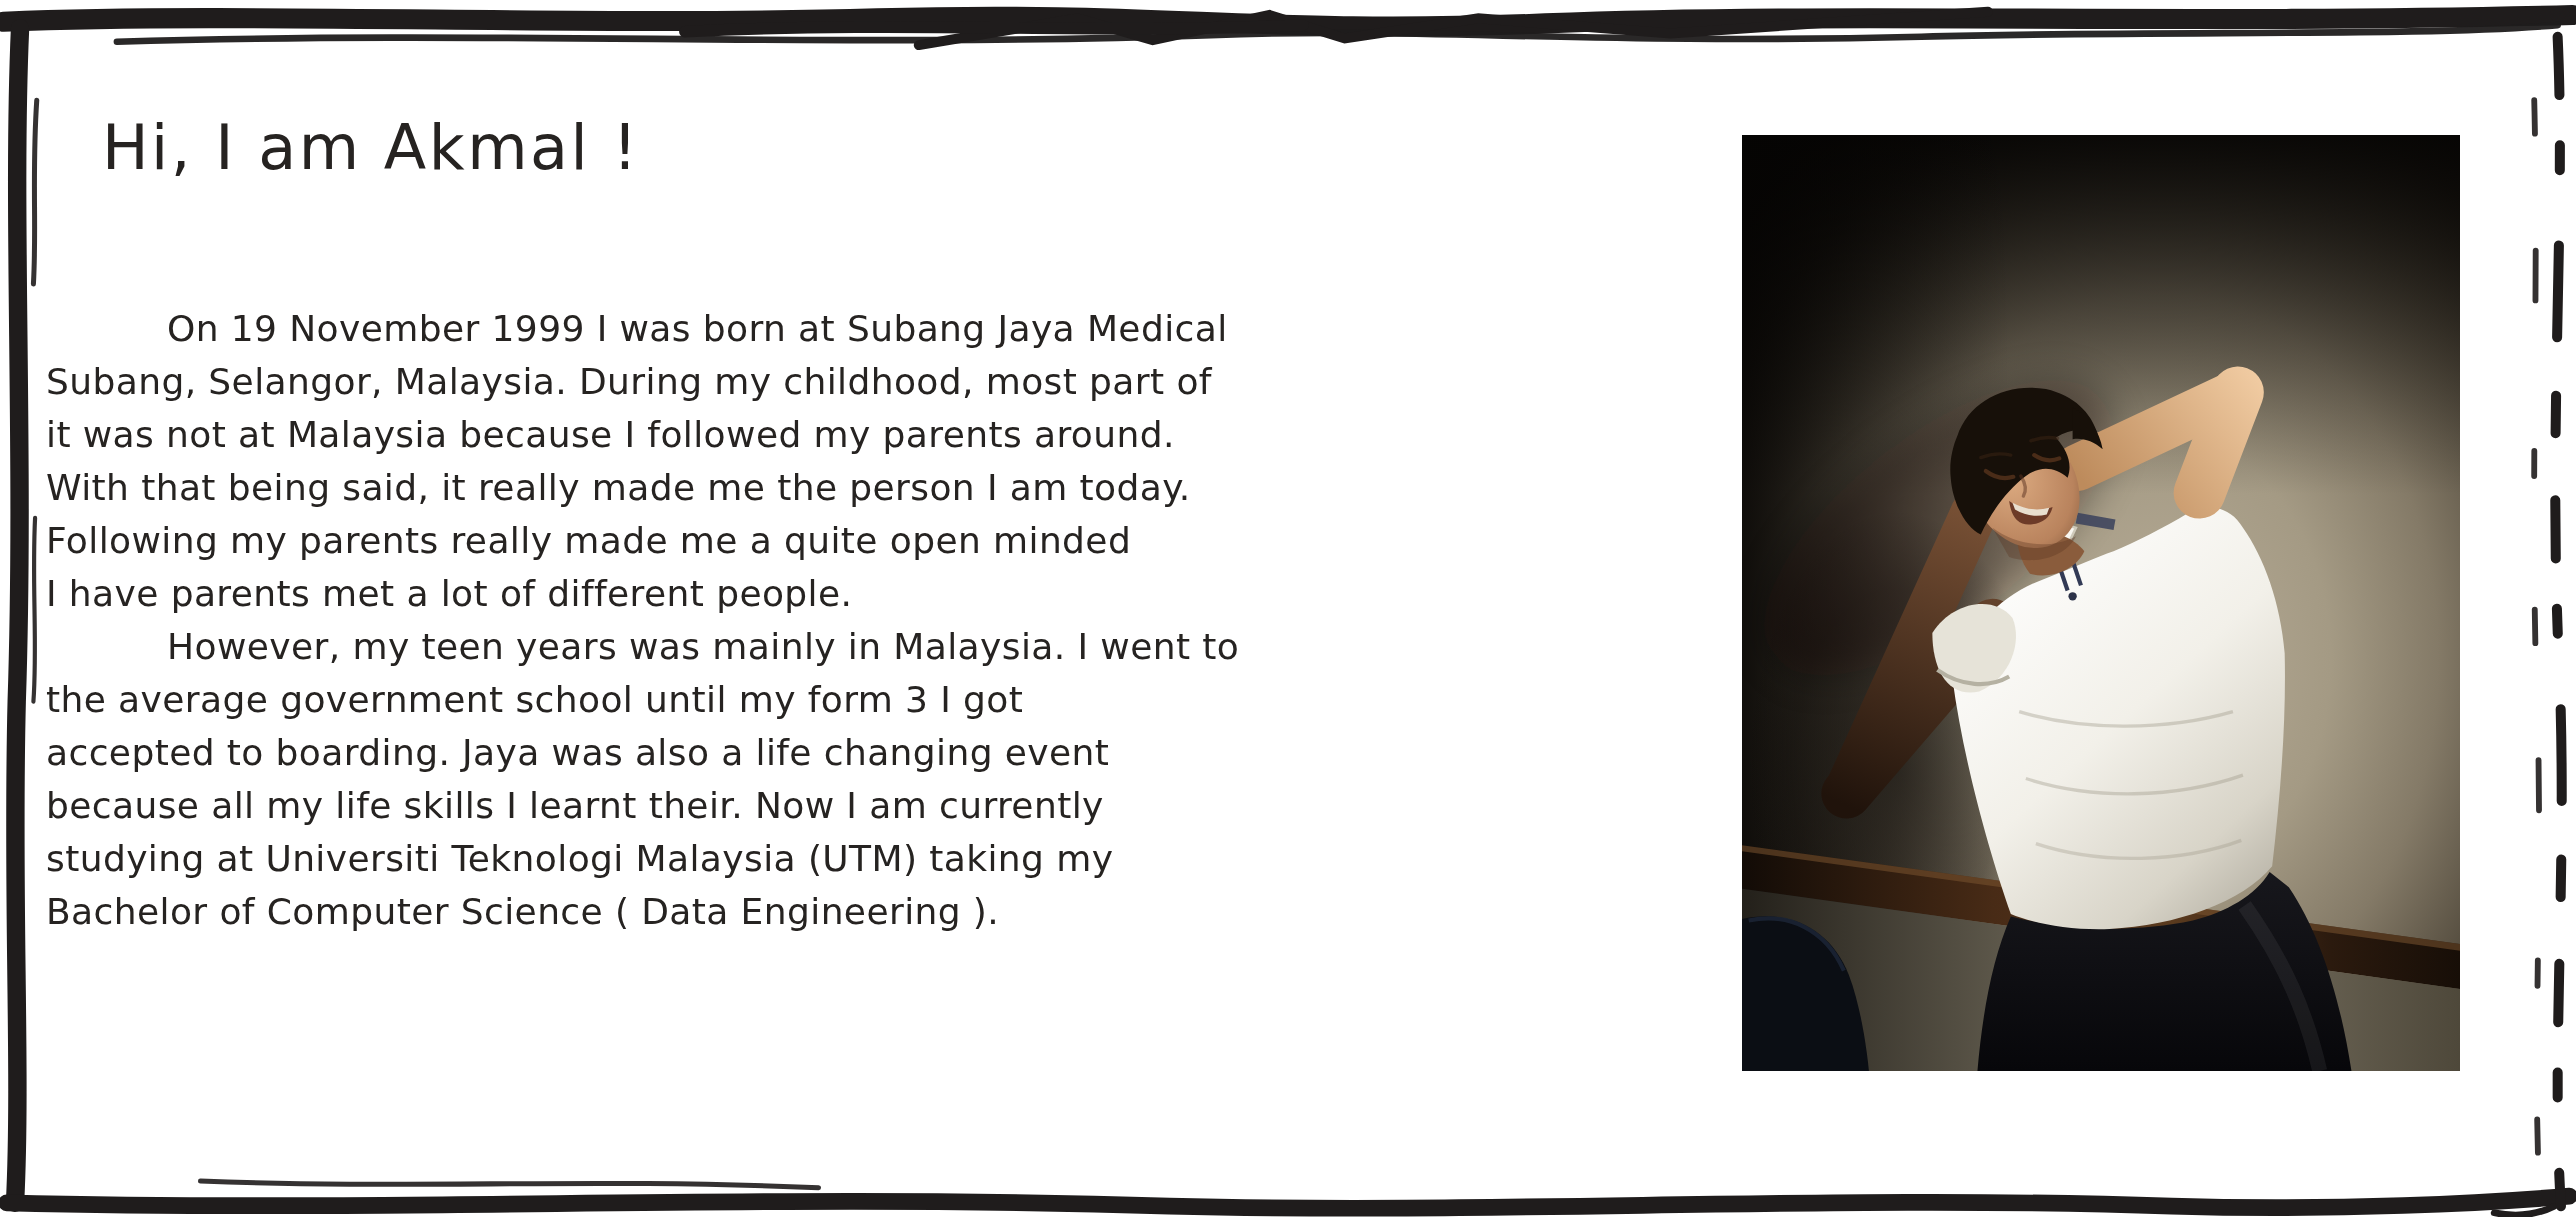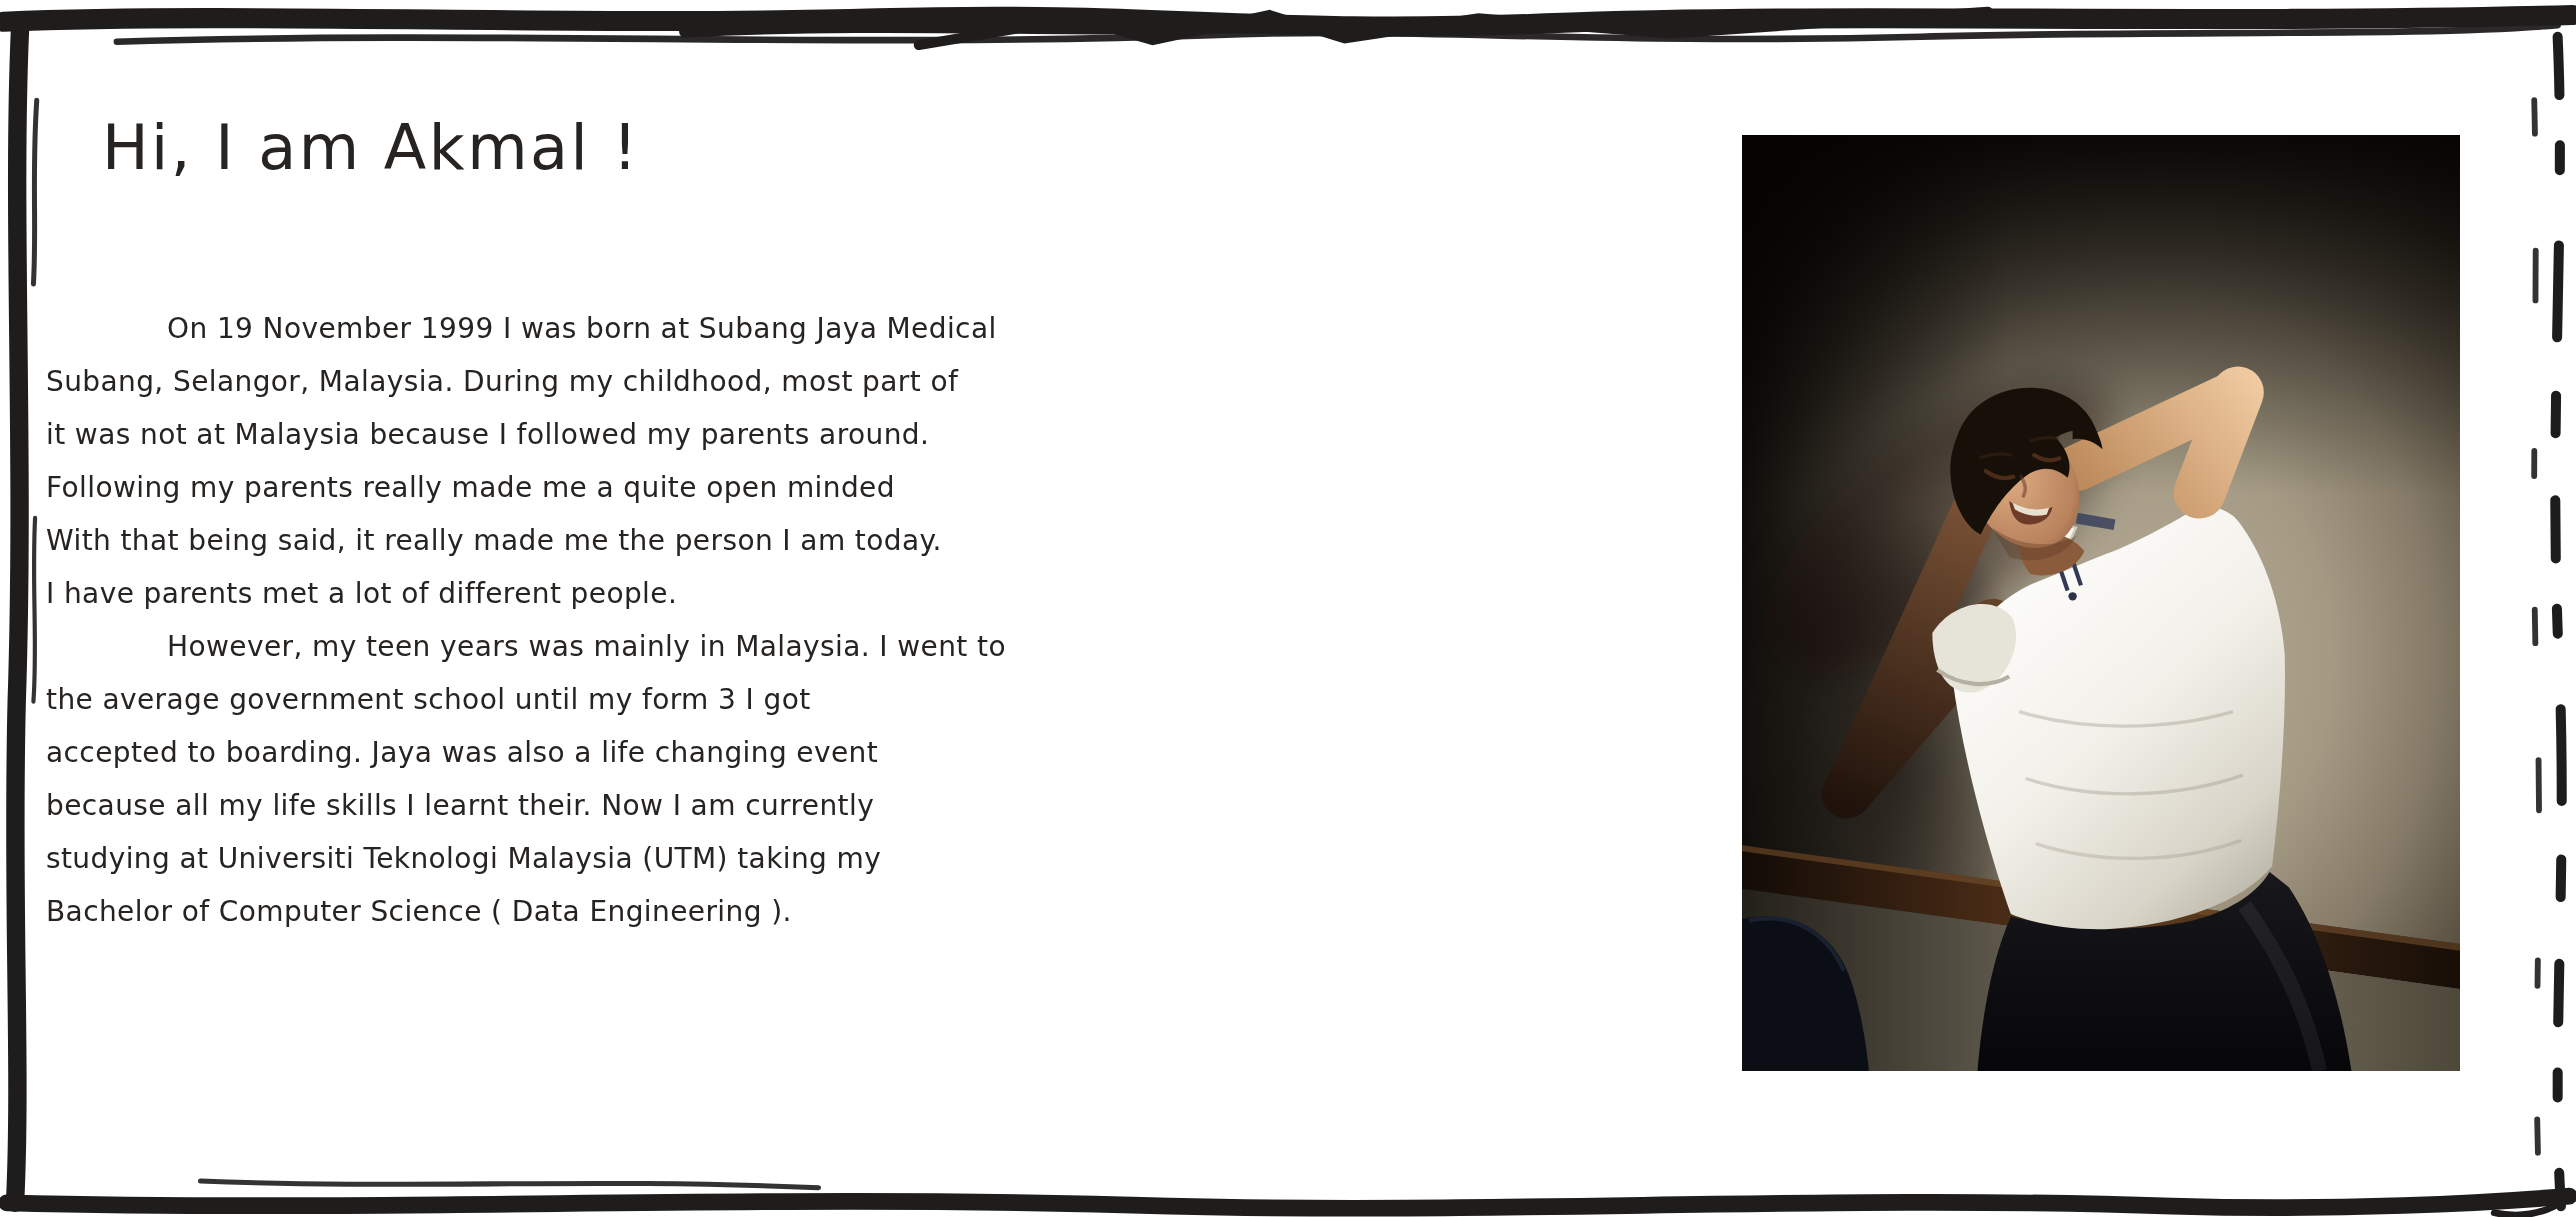--- a/index.html
+++ b/index.html
@@ -22,21 +22,21 @@
     font-size:62px;
     font-weight:normal;
     letter-spacing:2.5px;
     color:#262321;
     white-space:nowrap;
   }
   .about{
     position:absolute;
     left:46px;top:302px;
     width:1687px;
-    font-size:28px;
+    font-size:36px;
     line-height:53px;
     letter-spacing:0.4px;
     color:#262321;
   }
   .about .line{white-space:nowrap;}
   .about .line.indent{padding-left:121px;}
   .photo{
     position:absolute;
     left:1742px;top:135px;
     width:718px;height:936px;
@@ -71,22 +71,22 @@
       <path opacity="0.9" d="M3034,120 C3040,360 3028,600 3038,860 C3044,1060 3032,1260 3040,1420" stroke-width="7" stroke-dasharray="40 140 60 180 30 160"></path>
     </g>
   </svg>
 
   <h1 class="title">Hi, I am Akmal !</h1>
 
   <div class="about">
     <div class="line indent">On 19 November 1999 I was born at Subang Jaya Medical</div>
     <div class="line">Subang, Selangor, Malaysia. During my childhood, most part of</div>
     <div class="line">it was not at Malaysia because I followed my parents around.</div>
+    <div class="line">With that being said, it really made me the person I am today.</div>
     <div class="line">Following my parents really made me a quite open minded</div>
-    <div class="line">With that being said, it really made me the person I am today.</div>
     <div class="line">I have parents met a lot of different people.</div>
     <div class="line indent">However, my teen years was mainly in Malaysia. I went to</div>
     <div class="line">the average government school until my form 3 I got</div>
     <div class="line">accepted to boarding. Jaya was also a life changing event</div>
     <div class="line">because all my life skills I learnt their. Now I am currently</div>
     <div class="line">studying at Universiti Teknologi Malaysia (UTM) taking my</div>
     <div class="line">Bachelor of Computer Science ( Data Engineering ).</div>
   </div>
 
   <figure class="photo" aria-label="Young man in a white polo shirt and dark pants leaning back against a spotlit wall with his hands behind his head">

